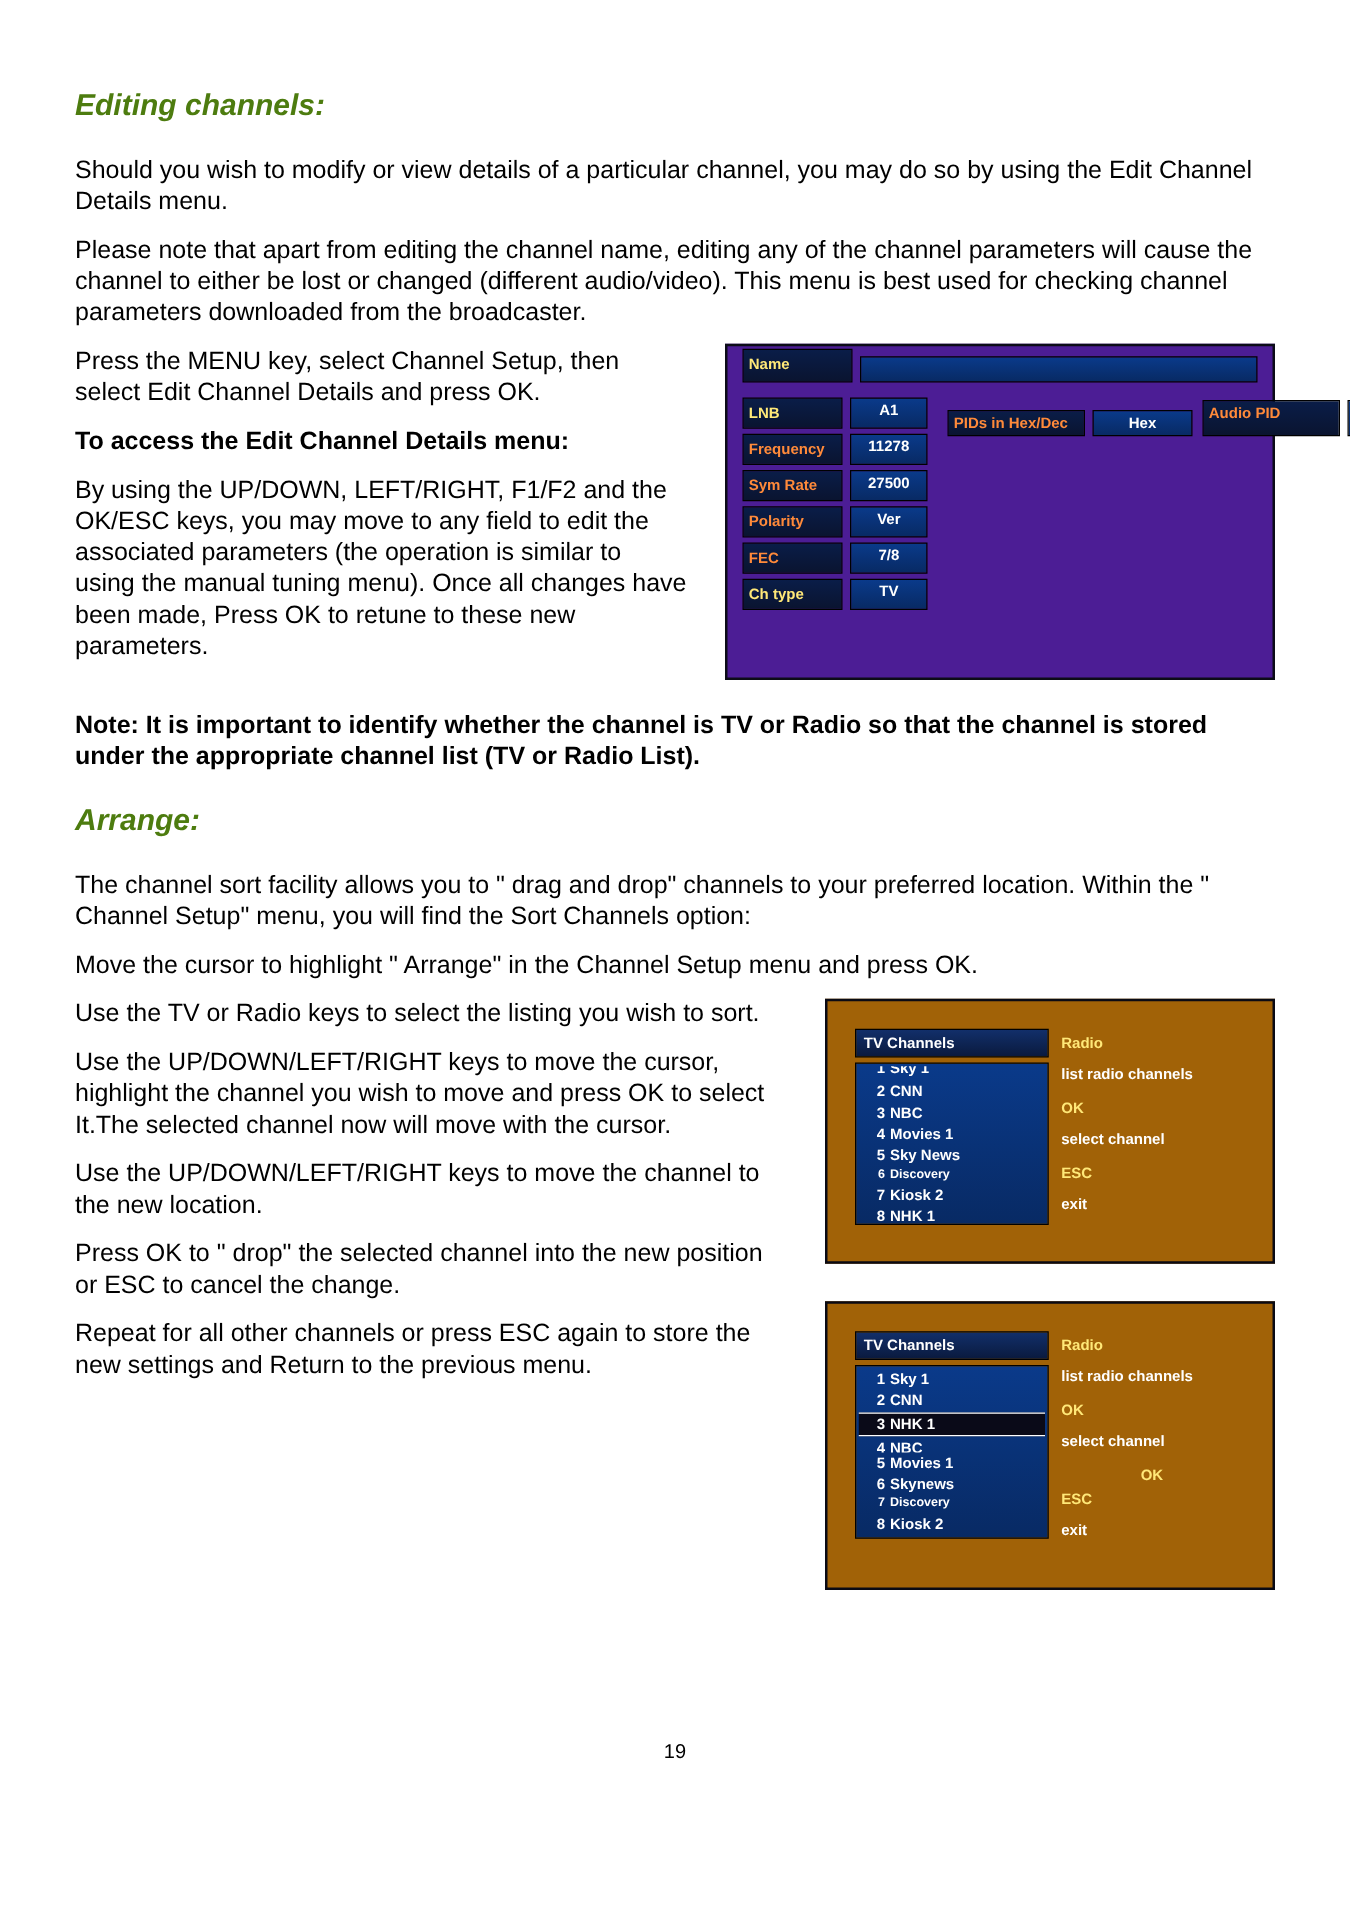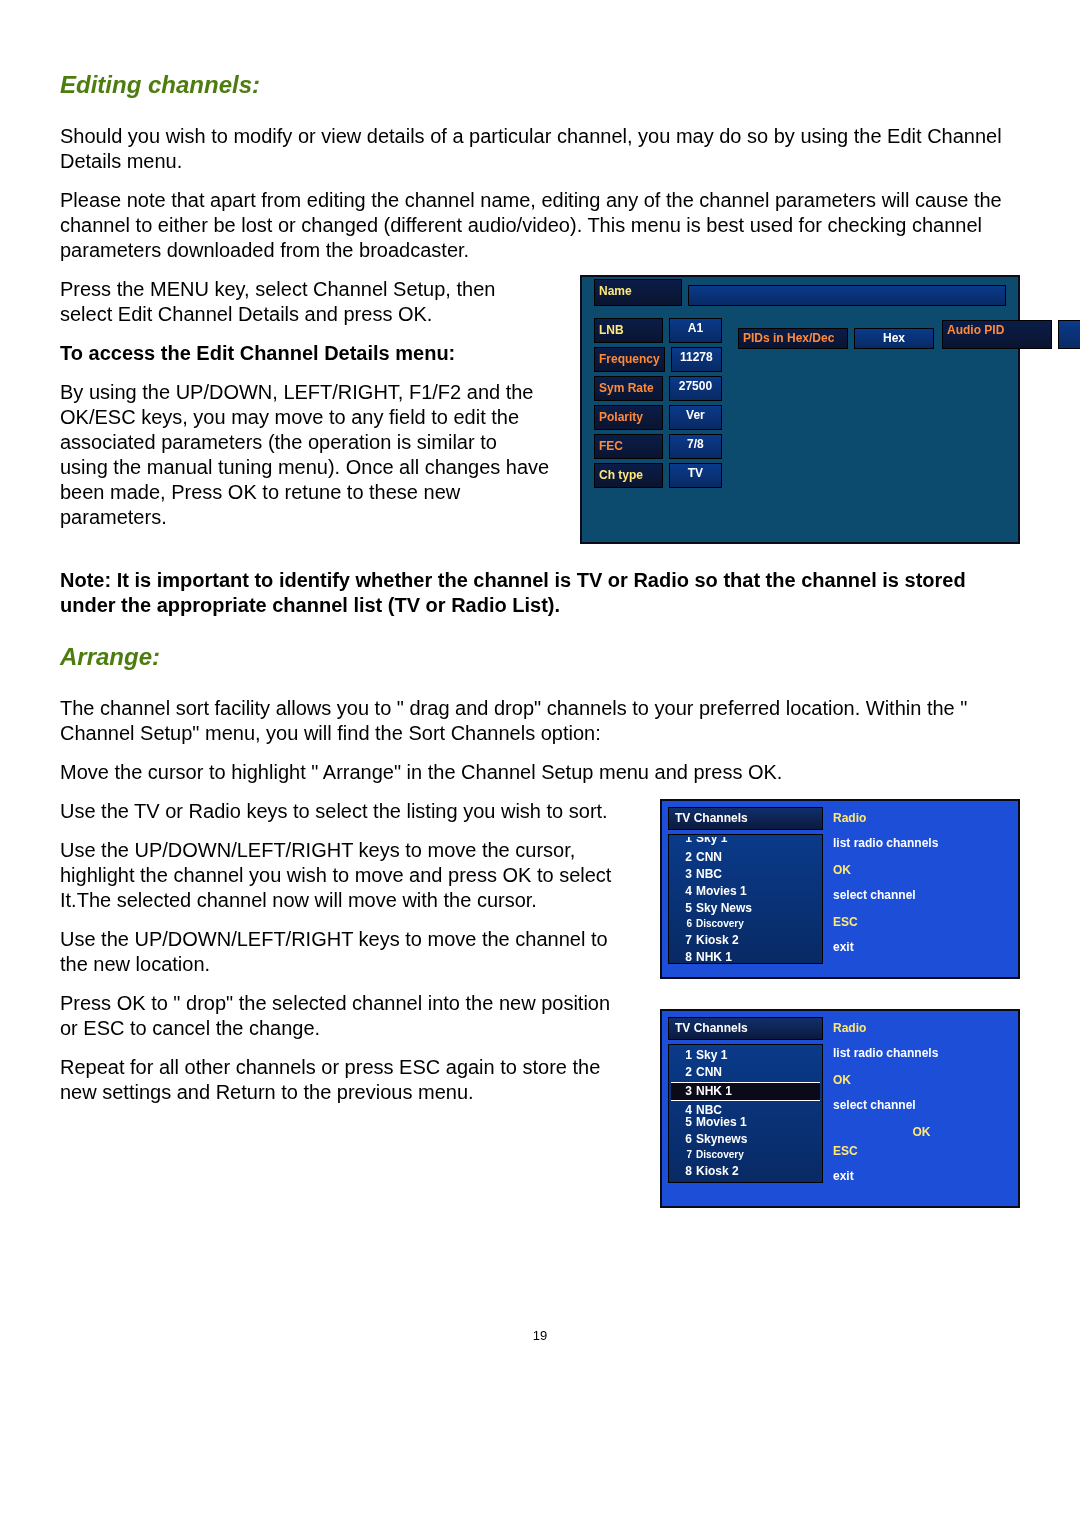--- a/index.html
+++ b/index.html
@@ -34,21 +34,21 @@
     display: flex;
     gap: 30px;
   }
   .left-col {
     flex: 1;
   }
 
   
   .edit-screen {
     width: 440px;
-    background: #0c4a6e;
+    background: #4c1d95;
     padding: 8px 12px 12px 12px;
     box-sizing: border-box;
     color: #ffffff;
     font-size: 12px;
     font-weight: bold;
     border: 2px solid #0c0c18;
     margin-top: -2px;
   }
   .edit-row {
     display: flex;
@@ -101,23 +101,23 @@
 
   
   .arrange-wrap {
     width: 360px;
     display: flex;
     flex-direction: column;
     gap: 30px;
     margin-left: auto;
   }
   .arr-screen {
-    background: #1d4ed8;
+    background: #a16207;
     border: 2px solid #0a0a14;
-    padding: 6px;
+    padding: 22px;
     box-sizing: border-box;
   }
   .arr-inner {
     display: flex;
     gap: 8px;
   }
   .arr-list {
     width: 155px;
   }
   .arr-help {
@@ -164,21 +164,21 @@
     gap: 10px;
     margin: 6px 0 12px 0;
     flex-direction: column;
   }
   .arr-help-key { width: 50px; color: #ffe878; }
   .arr-help-txt { flex: 1; }
   .arr-ok-center { text-align: center; color: #ffe878; margin-top: 6px; }
 
   .page-num {
     text-align: center;
-    font-size: 13px;
+    font-size: 16px;
     margin-top: 120px;
   }
 </style>
 </head>
 <body>
 
 <div class="page">
 
   <div class="section-heading">Editing channels:</div>
   <p class="para">Should you wish to modify or view details of a particular channel, you may do so by using the Edit Channel Details menu.</p>
@@ -190,21 +190,21 @@
       <p class="para bold">To access the Edit Channel Details menu:</p>
       <p class="para">By using the UP/DOWN, LEFT/RIGHT, F1/F2 and the OK/ESC keys, you may move to any field to edit the associated parameters (the operation is similar to using the manual tuning menu). Once all changes have been made, Press OK to retune to these new parameters.</p>
     </div>
 
     <div class="edit-screen">
       <div class="edit-row">
         <div class="edit-label-col darkbox lbl-yellow" style="padding-bottom:0;margin-top:-6px;">Name</div>
         <div class="edit-val-col bluebox" style="flex:1;"></div>
       </div>
       <div class="edit-row" style="margin-top:12px;">
-        <div style="width:128px;">
+        <div style="width:148px;">
           <div class="edit-row">
             <div class="edit-label-col darkbox lbl-yellow">LNB</div>
             <div class="edit-val-col bluebox center-txt">A1</div>
           </div>
           <div class="edit-row">
             <div class="edit-label-col darkbox lbl-red">Frequency</div>
             <div class="edit-val-col bluebox center-txt">11278</div>
           </div>
           <div class="edit-row">
             <div class="edit-label-col darkbox lbl-red">Sym Rate</div>

